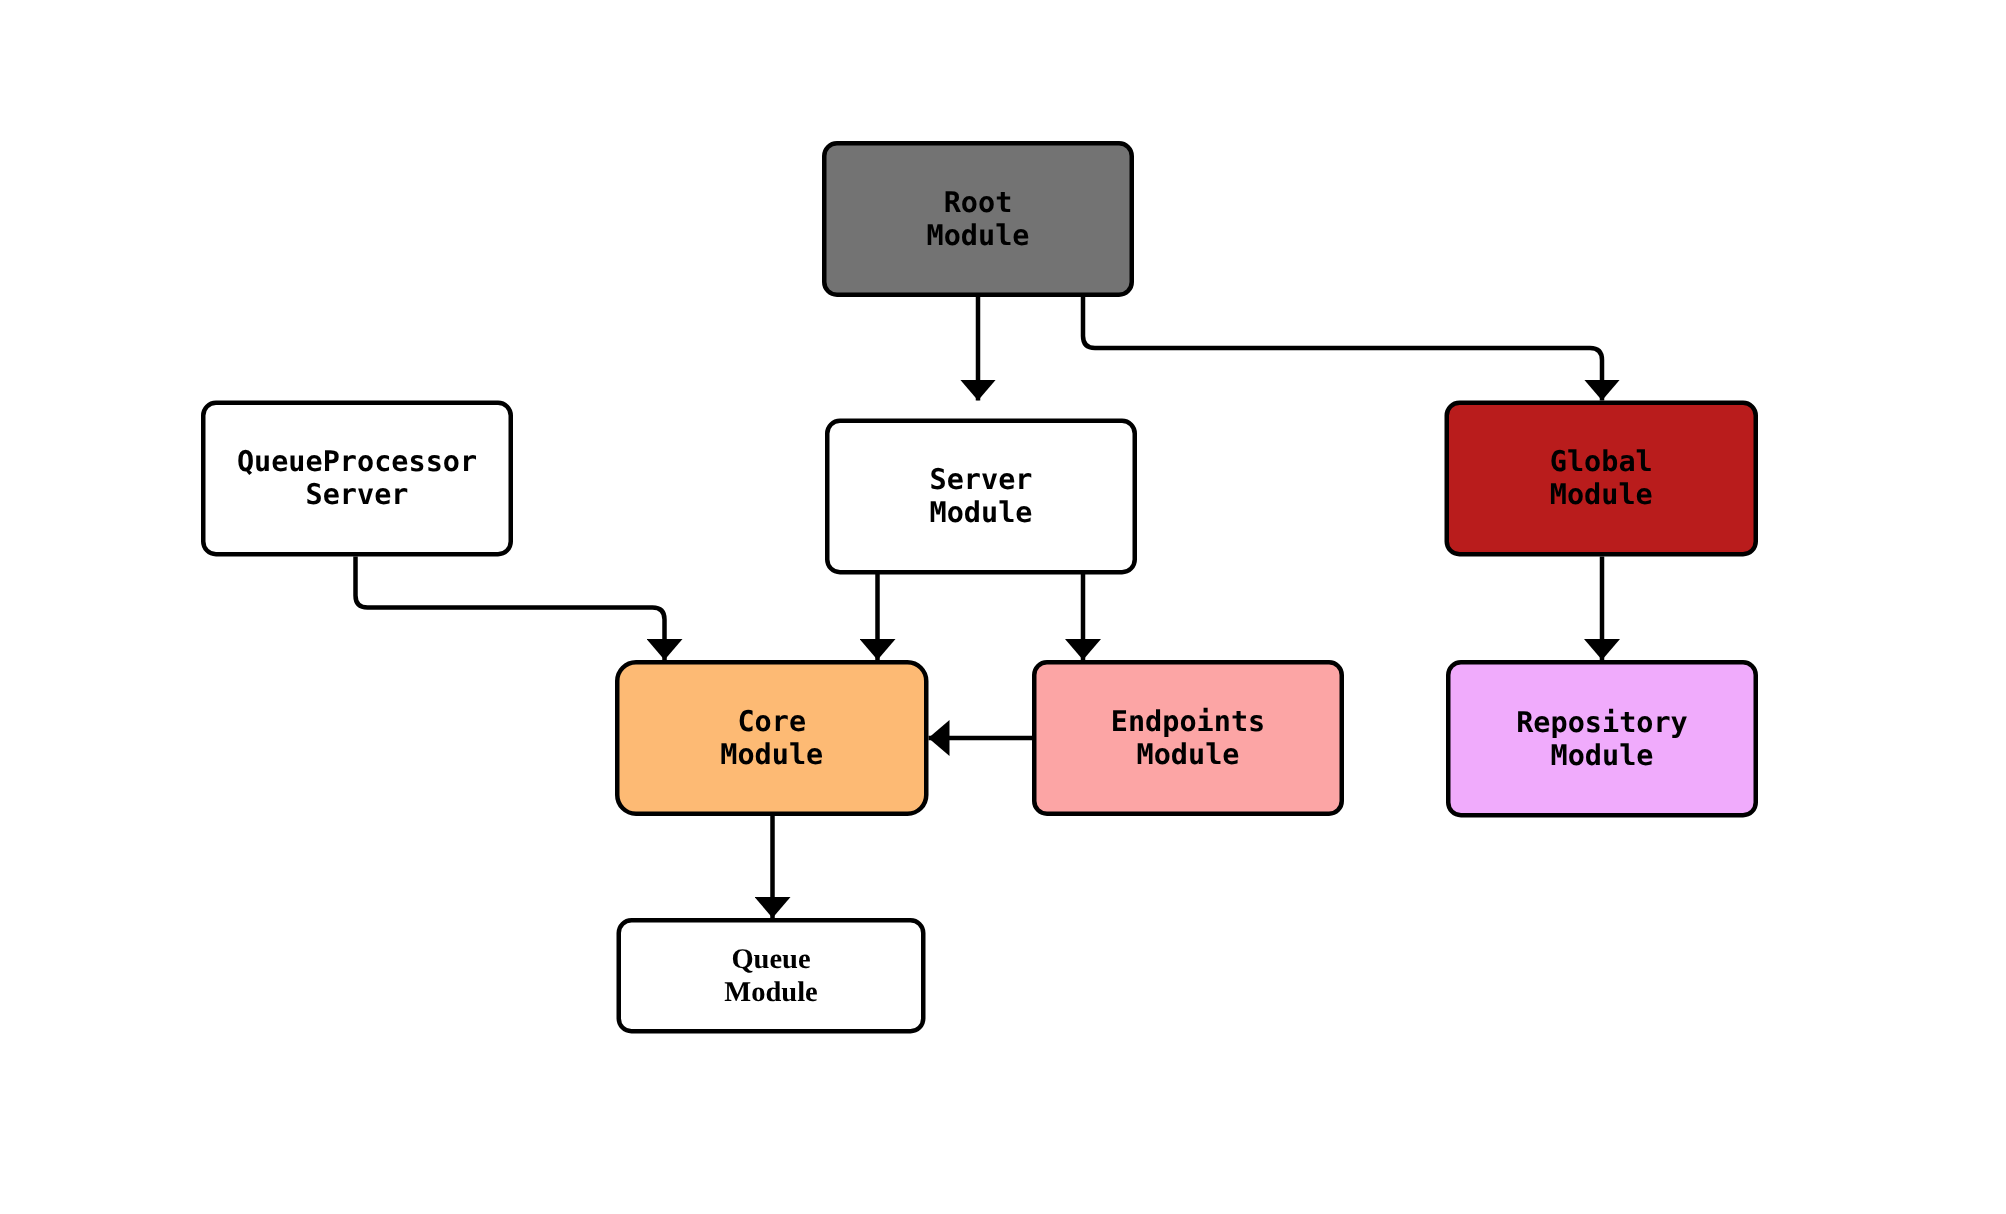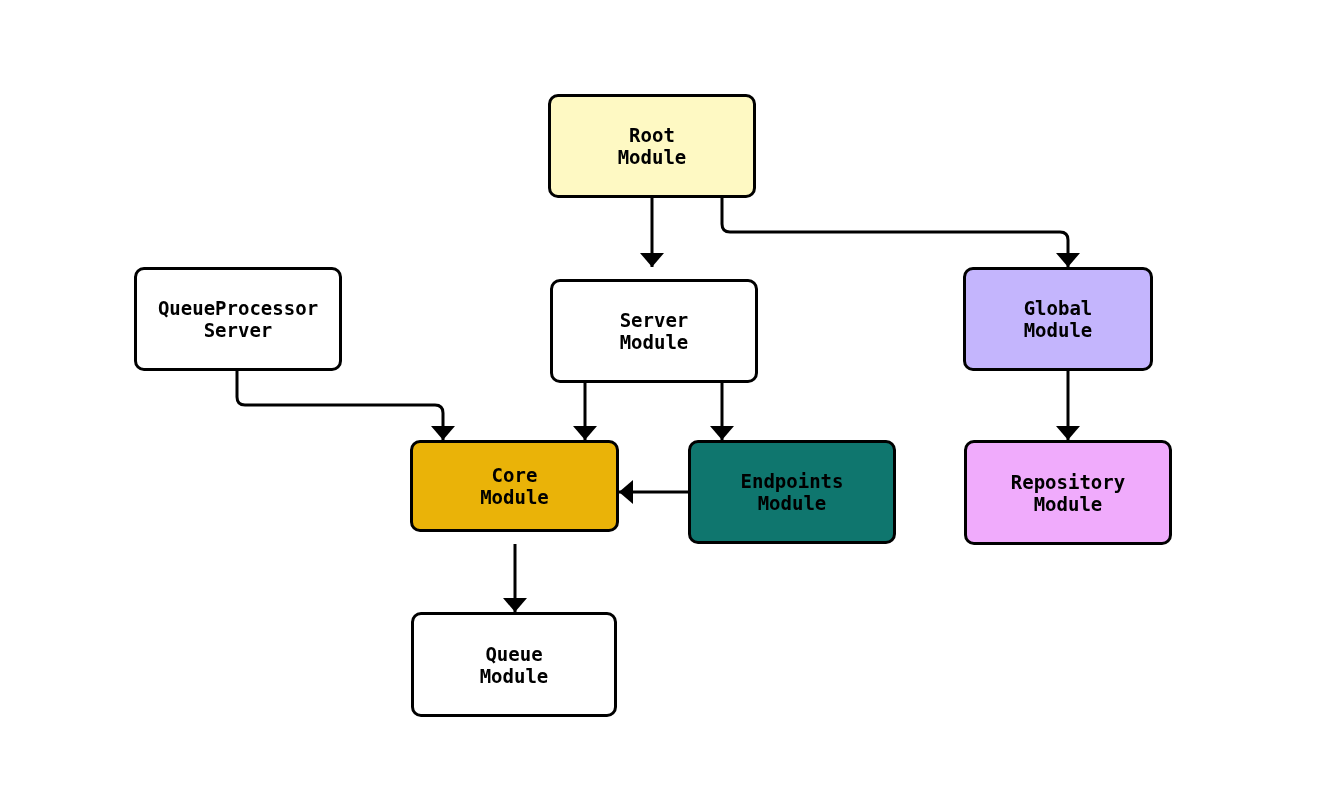--- a/index.html
+++ b/index.html
@@ -56,46 +56,46 @@
         <path class="edge" d="M722,198 L722,224 Q722,232 730,232 L1060,232 Q1068,232 1068,240 L1068,267" stroke="#000000" marker-end="url(#arrowhead)"></path>
         <path class="edge" d="M237,371 L237,397 Q237,405 245,405 L435,405 Q443,405 443,413 L443,440" stroke="#000000" marker-end="url(#arrowhead)"></path>
         <path class="edge" d="M585,371 L585,440" stroke="#000000" marker-end="url(#arrowhead)"></path>
         <path class="edge" d="M722,371 L722,440" stroke="#000000" marker-end="url(#arrowhead)"></path>
         <path class="edge" d="M688,492 L619,492" stroke="#000000" marker-end="url(#arrowhead)"></path>
         <path class="edge" d="M1068,371 L1068,440" stroke="#000000" marker-end="url(#arrowhead)"></path>
         <path class="edge" d="M515,544 L515,612" stroke="#000000" marker-end="url(#arrowhead)"></path>
       </g>
   </svg>
   <div id="nodes">
-      <div class="node" style="left: 548px; top: 94px; width: 208px; height: 104px; background: #fef9c3; border-color: rgb(0, 0, 0);">
+      <div class="node" style="left: 548px; top: 94px; width: 208px; height: 104px; background: #737373; border-color: rgb(0, 0, 0);">
         <span class="label">Root
 Module</span>
       </div>
       <div class="node" style="left: 134px; top: 267px; width: 208px; height: 104px; background: rgb(255, 255, 255); border-color: rgb(0, 0, 0);">
         <span class="label">QueueProcessor
 Server</span>
       </div>
       <div class="node" style="left: 550px; top: 267px; width: 208px; height: 104px; background: rgb(255, 255, 255); border-color: rgb(0, 0, 0); margin-top: 12px;">
         <span class="label">Server
 Module</span>
       </div>
-      <div class="node" style="left: 963px; top: 267px; width: 190px; height: 104px; background: #c4b5fd; border-color: rgb(0, 0, 0);">
+      <div class="node" style="left: 963px; top: 267px; width: 209px; height: 104px; background: #b91c1c; border-color: rgb(0, 0, 0);">
         <span class="label">Global
 Module</span>
       </div>
-      <div class="node" style="left: 410px; top: 440px; width: 209px; height: 92px; background: #eab308; border-color: rgb(0, 0, 0);">
+      <div class="node" style="left: 410px; top: 440px; width: 209px; height: 104px; background: #fdba74; border-color: rgb(0, 0, 0); border-radius: 14px;">
         <span class="label">Core
 Module</span>
       </div>
-      <div class="node" style="left: 688px; top: 440px; width: 208px; height: 104px; background: #0f766e; border-color: rgb(0, 0, 0);">
+      <div class="node" style="left: 688px; top: 440px; width: 208px; height: 104px; background: #fca5a5; border-color: rgb(0, 0, 0);">
         <span class="label">Endpoints
 Module</span>
       </div>
       <div class="node" style="left: 964px; top: 440px; width: 208px; height: 105px; background: #f0abfc; border-color: rgb(0, 0, 0);">
         <span class="label">Repository
 Module</span>
       </div>
-      <div class="node" style="left: 411px; top: 612px; width: 206px; height: 105px; background: rgb(255, 255, 255); border-color: rgb(0, 0, 0);">
+      <div class="node" style="left: 411px; top: 612px; width: 206px; height: 77px; background: rgb(255, 255, 255); border-color: rgb(0, 0, 0); font-family: Liberation Serif, serif;">
         <span class="label">Queue
 Module</span>
       </div>
     </div>
 </div>
 
 </body></html>

